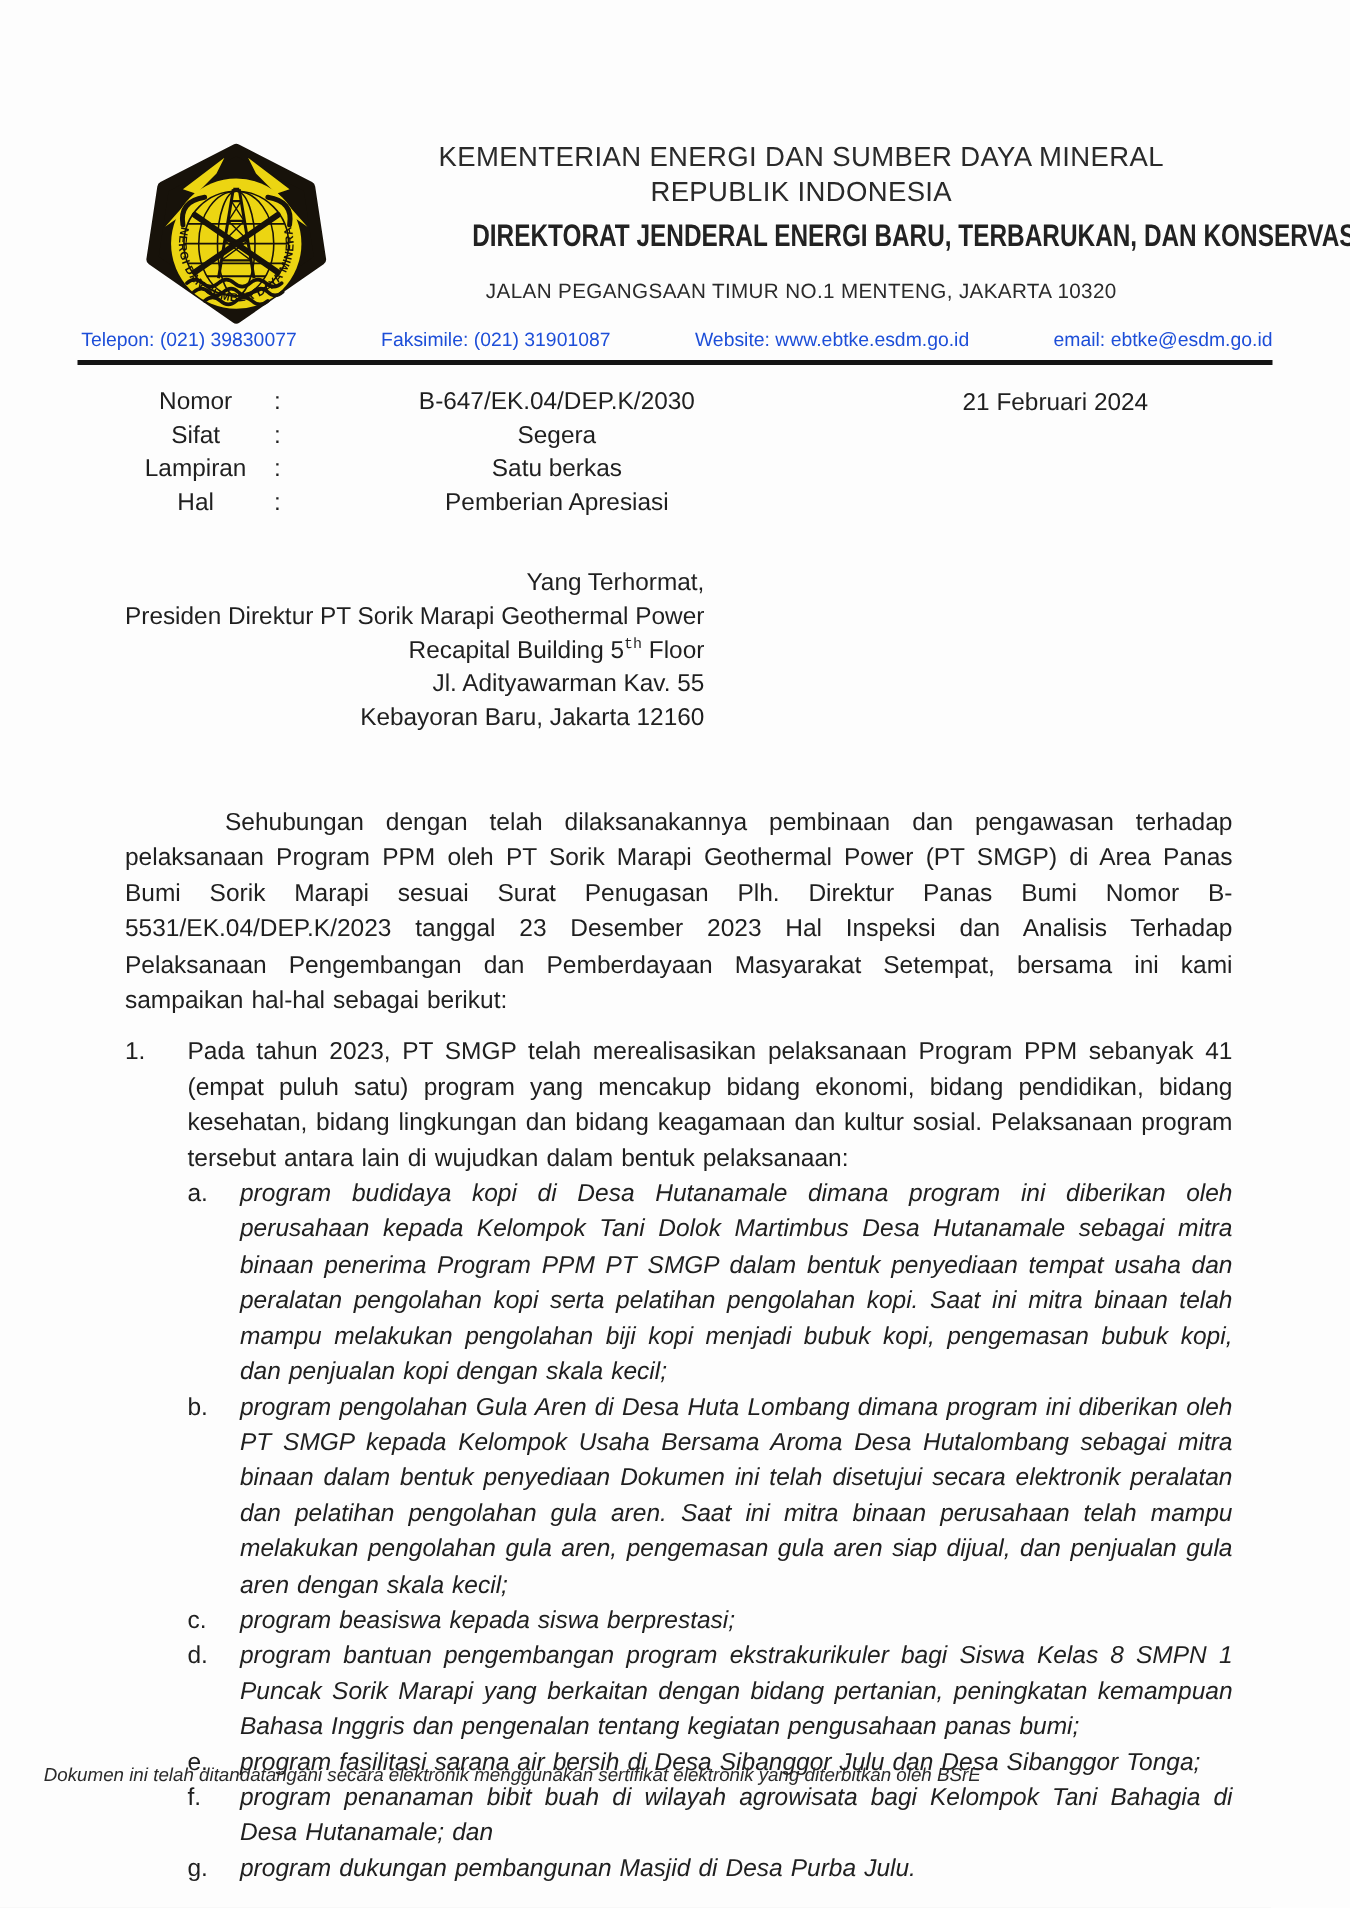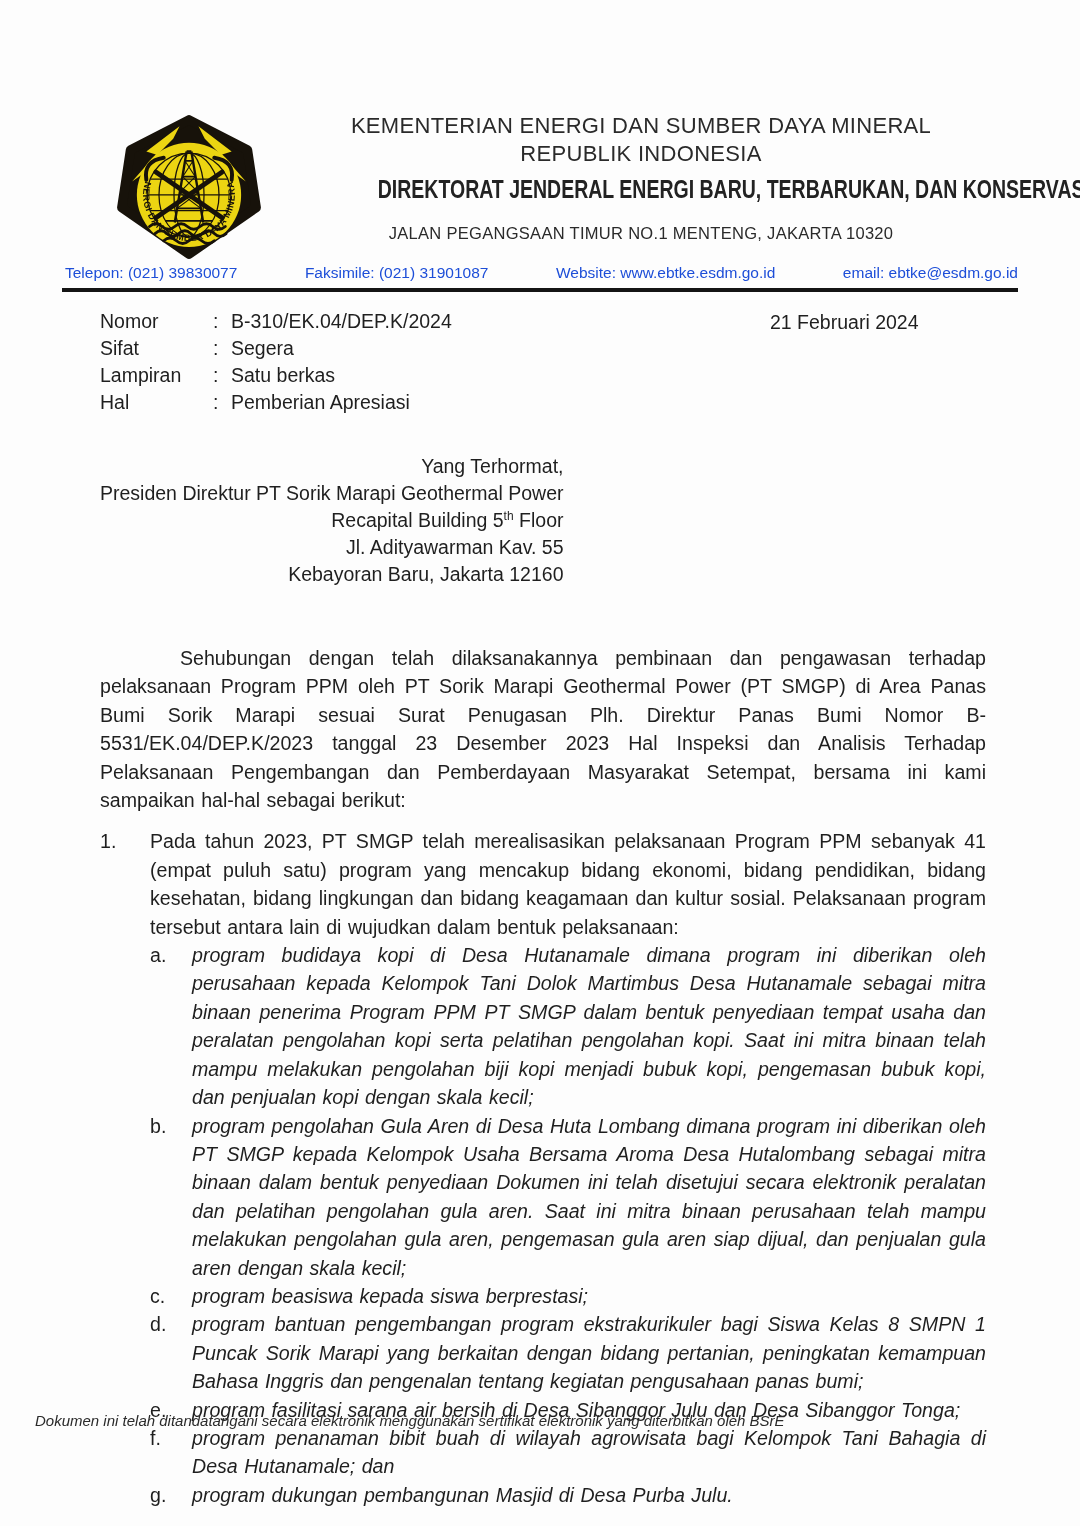--- a/index.html
+++ b/index.html
@@ -14,26 +14,26 @@
   
   .logo{position:absolute;left:110px;top:112px;width:158px;height:150px;}
   .header-text{position:absolute;left:266px;top:112px;width:750px;text-align:center;}
   .ministry-line{font-size:22px;line-height:28px;letter-spacing:.3px;color:#2a2a2a;}
   .dir-line{margin-top:5px;line-height:32px;white-space:nowrap;}
   .dir-scale{display:inline-block;font-weight:bold;font-size:25px;letter-spacing:0;transform:scaleX(.78);transform-origin:50% 50%;color:#222;}
   .addr-line{margin-top:15px;font-size:16.5px;letter-spacing:.3px;color:#2a2a2a;text-align:center;}
   .contacts{position:absolute;left:65px;top:264px;width:953px;display:flex;justify-content:space-between;font-size:15.5px;color:#1d4ed8;}
   .rule{position:absolute;left:62px;top:288px;width:956px;height:4px;background:#141414;}
   
-  .meta{position:absolute;left:100px;top:308px;width:560px;font-size:19.5px;}
+  .meta{position:absolute;left:100px;top:308px;width:560px;font-size:19.5px;text-align:center;}
   .meta-row{display:grid;grid-template-columns:113px 18px 1fr;line-height:27px;}
   .letter-date{position:absolute;left:770px;top:309px;font-size:19.5px;line-height:27px;}
   
   .recipient{position:absolute;left:100px;top:453px;font-size:19.5px;line-height:27px;text-align:right;}
-  .recipient sup{font-size:12px;line-height:0;}
+  .recipient sup{font-size:12px;line-height:0;font-family:Liberation Mono, monospace;}
   
   .body{position:absolute;left:100px;top:628px;width:886px;font-size:19.6px;line-height:28.4px;word-spacing:1px;}
   .opening{margin:16px 0 13px 0;text-align:justify;text-indent:80px;}
   .item{display:grid;grid-template-columns:50px 1fr;}
   .item-number{line-height:28.4px;}
   .item-text{margin:0;text-align:justify;}
   .sub{display:grid;grid-template-columns:42px 1fr;}
   .sub-letter{line-height:28.4px;}
   .sub-text{margin:0;text-align:justify;font-style:italic;}
   
@@ -105,21 +105,21 @@
       <span>email: ebtke@esdm.go.id</span>
     </div>
 
     <div class="rule"></div>
   </div>
 
   <div class="meta">
     <div class="meta-row">
       <span>Nomor</span>
       <span>:</span>
-      <span>B-310/EK.04/DEP.K/2024</span>
+      <span>B-647/EK.04/DEP.K/2030</span>
     </div>
     <div class="meta-row">
       <span>Sifat</span>
       <span>:</span>
       <span>Segera</span>
     </div>
     <div class="meta-row">
       <span>Lampiran</span>
       <span>:</span>
       <span>Satu berkas</span>

